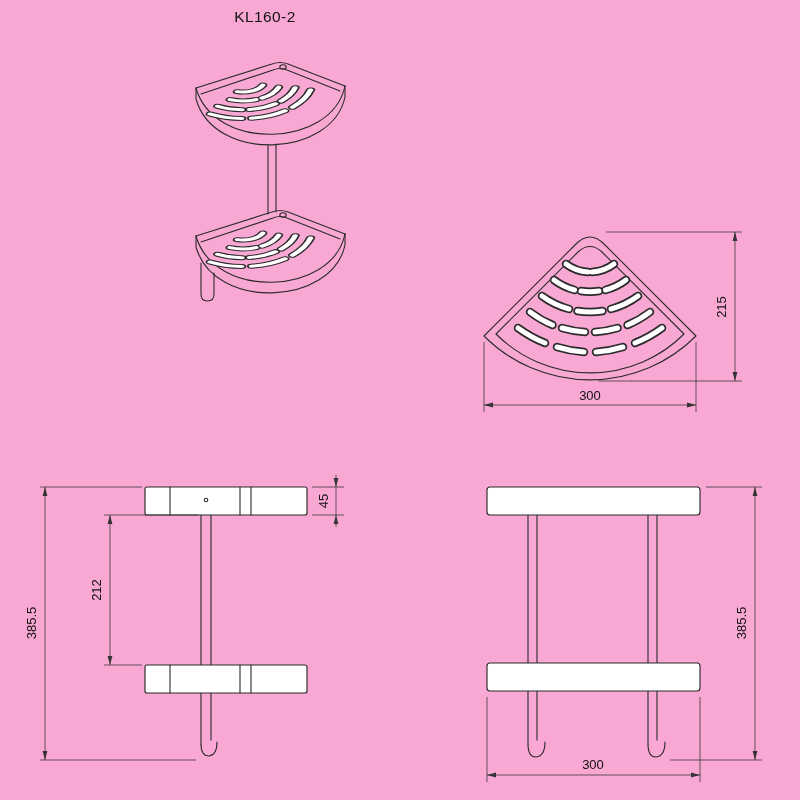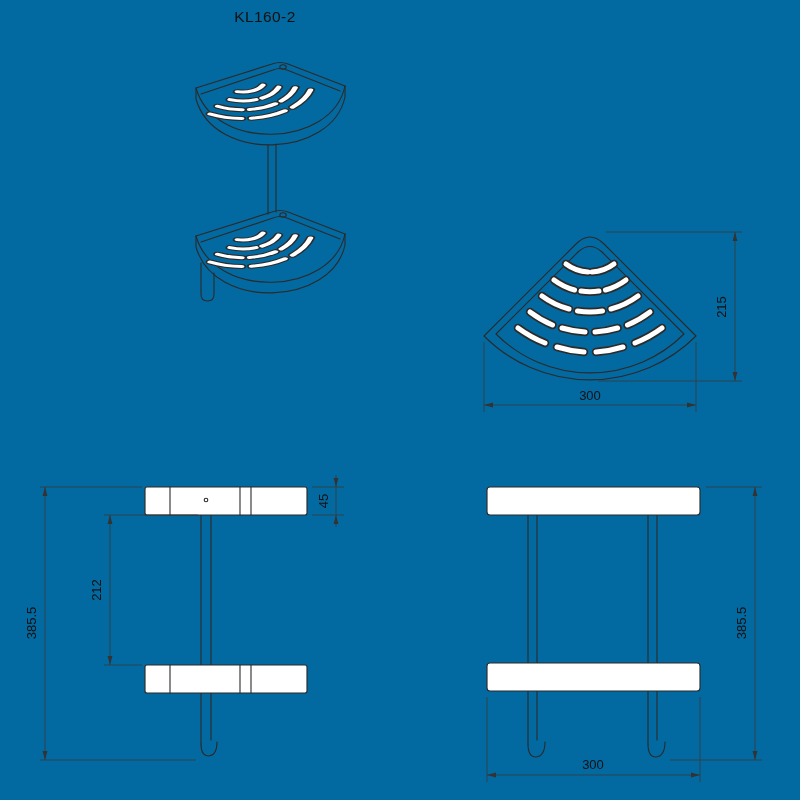--- a/index.html
+++ b/index.html
@@ -1,16 +1,16 @@
 <!DOCTYPE html>
 <html><head>
 <meta charset="utf-8">
 <style>
   html,body{margin:0;padding:0;background:#ffffff;}
-  .canvas{position:relative;width:800px;height:800px;background:#0369a1;overflow:hidden;}
+  .canvas{position:relative;width:800px;height:800px;background:#f9a8d4;overflow:hidden;}
   svg{display:block;}
   .ln{fill:none;stroke:#2b2b2b;stroke-width:1.1;stroke-linejoin:round;stroke-linecap:round;}
   .lnf{fill:#ffffff;stroke:#2b2b2b;stroke-width:1.15;stroke-linejoin:round;}
   .dim{fill:none;stroke:#3a3a3a;stroke-width:.8;}
   .slotB{fill:none;stroke:#2b2b2b;stroke-width:8.5;stroke-linecap:round;}
   .slotW{fill:none;stroke:#ffffff;stroke-width:5;stroke-linecap:round;}
   .slotBi{fill:none;stroke:#2b2b2b;stroke-width:9;stroke-linecap:round;}
   .slotWi{fill:none;stroke:#ffffff;stroke-width:5.4;stroke-linecap:round;}
   text{font-family:"Liberation Sans",sans-serif;font-size:13px;fill:#111;}
   .title{font-size:15.5px;letter-spacing:.4px;}

